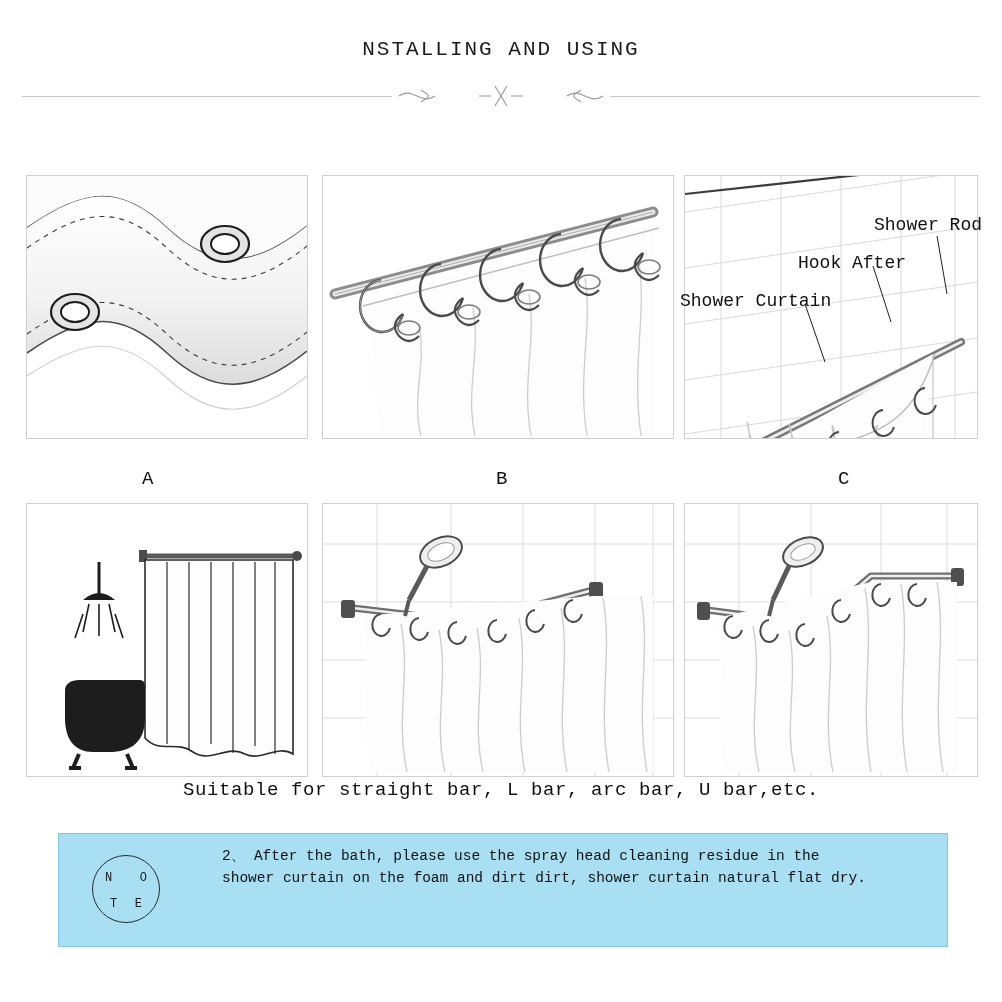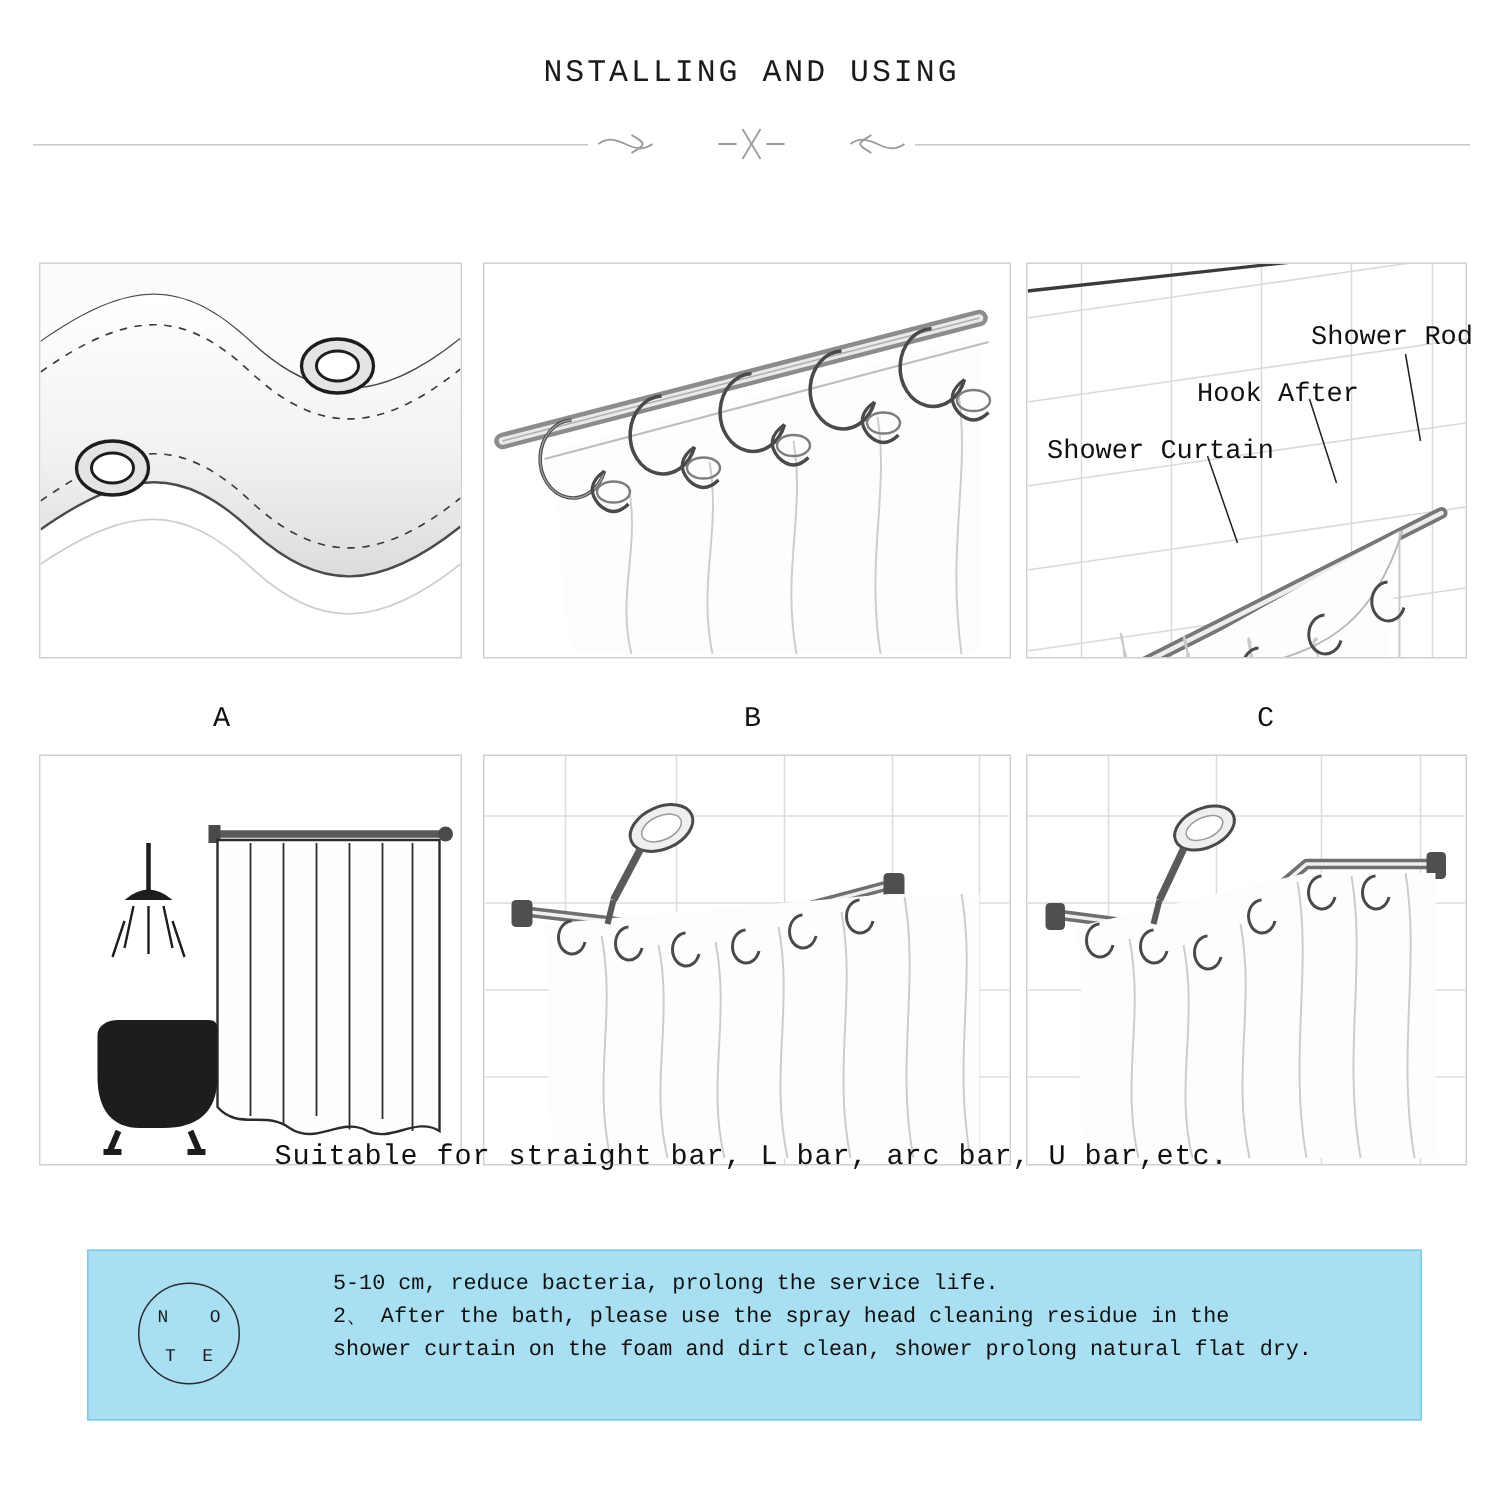--- a/index.html
+++ b/index.html
@@ -233,21 +233,21 @@
 
       <g stroke="#1f1f1f" stroke-width="1" fill="none">
         <path d="M252 60 L262 118"></path>
         <path d="M188 90 L206 146"></path>
         <path d="M120 128 L140 186"></path>
       </g>
     </svg>
   </div>
   <div class="callout" style="left:874px;top:215px;">Shower Rod</div>
   <div class="callout" style="left:798px;top:253px;">Hook After</div>
-  <div class="callout" style="left:698px;top:291px;">Shower Curtain</div>
+  <div class="callout" style="left:680px;top:291px;">Shower Curtain</div>
   <div class="panel-label" style="left:838px;top:468px;">C</div>
 
   <div class="panel" style="left:26px;top:503px;width:280px;height:272px;">
     <svg width="280" height="272" viewBox="0 0 280 272">
       <rect x="0" y="0" width="280" height="272" fill="#fff"></rect>
 
       <g>
         <path d="M118 52 L268 52" stroke="#5a5a5a" stroke-width="5" fill="none" stroke-linecap="round"></path>
         <circle cx="270" cy="52" r="5" fill="#4a4a4a"></circle>
         <path d="M112 46 l8 0 0 12 -8 0z" fill="#4a4a4a"></path>
@@ -375,29 +375,28 @@
 
       <g>
         <ellipse cx="118" cy="48" rx="21" ry="13" transform="rotate(-24 118 48)" fill="#efefef" stroke="#4a4a4a" stroke-width="2"></ellipse>
         <ellipse cx="118" cy="48" rx="13" ry="7" transform="rotate(-24 118 48)" fill="#fff" stroke="#9a9a9a" stroke-width="1"></ellipse>
         <path d="M104 62 L88 96" stroke="#5a5a5a" stroke-width="5" fill="none"></path>
         <path d="M88 96 L84 112" stroke="#5a5a5a" stroke-width="4" fill="none"></path>
       </g>
     </svg>
   </div>
 
-  <div class="caption" style="top:760px;">Suitable for straight bar, L bar, arc bar, U bar,etc.</div>
+  <div class="caption" style="top:779px;">Suitable for straight bar, L bar, arc bar, U bar,etc.</div>
 
   <div class="note-box"></div>
   <div class="note-badge">
     <div class="circle"></div>
     <span class="nb-n">N</span>
     <span class="nb-o">O</span>
     <span class="nb-t">T</span>
     <span class="nb-e">E</span>
   </div>
   <div class="note-text">
-    <span class="ln">5-10 cm, reduce bacteria, prolong the service life.</span>
     <span class="ln">2、 After the bath, please use the spray head cleaning residue in the</span>
-    <span class="ln">shower curtain on the foam and dirt clean, shower prolong natural flat dry.</span>
+    <span class="ln">shower curtain on the foam and dirt dirt, shower curtain natural flat dry.</span>
   </div>
 
 </div>
 
 </body></html>

